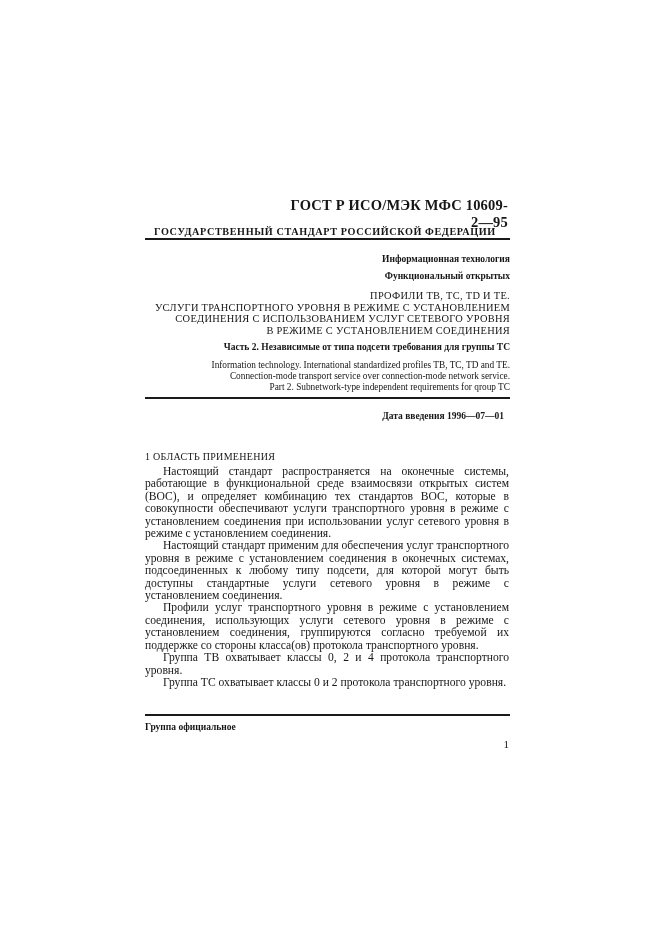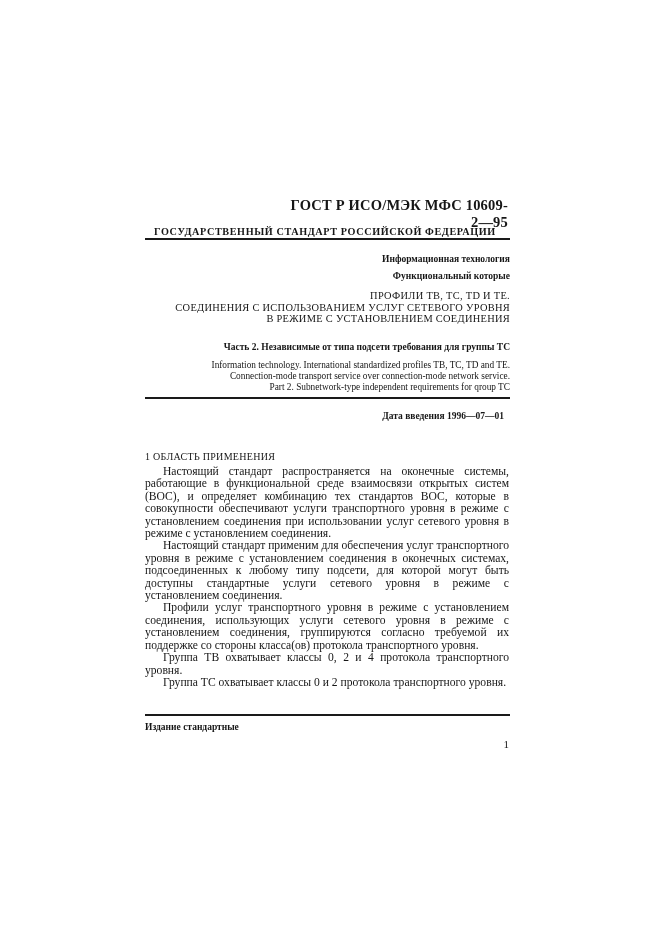--- a/index.html
+++ b/index.html
@@ -49,24 +49,25 @@
 </style>
 </head>
 <body>
 
 <div class="page">
   <div class="doc-number">ГОСТ Р ИСО/МЭК МФС 10609-2—95</div>
   <div class="authority">ГОСУДАРСТВЕННЫЙ СТАНДАРТ РОССИЙСКОЙ ФЕДЕРАЦИИ</div>
   <div class="rule rule-top"></div>
 
   <div class="center subj">Информационная технология</div>
-  <div class="center kind">Функциональный которые</div>
+  <div class="center kind">Функциональный открытых</div>
 
   <div class="center title">
     <div>ПРОФИЛИ ТВ, ТС, TD И ТЕ.</div>
+    <div>УСЛУГИ ТРАНСПОРТНОГО УРОВНЯ В РЕЖИМЕ С УСТАНОВЛЕНИЕМ</div>
     <div>СОЕДИНЕНИЯ С ИСПОЛЬЗОВАНИЕМ УСЛУГ СЕТЕВОГО УРОВНЯ</div>
     <div>В РЕЖИМЕ С УСТАНОВЛЕНИЕМ СОЕДИНЕНИЯ</div>
   </div>
 
   <div class="center part">Часть 2. Независимые от типа подсети требования для группы ТС</div>
 
   <div class="center en-title">
     <div>Information technology. International standardized profiles TB, TC, TD and TE.</div>
     <div>Connection-mode transport service over connection-mode network service.</div>
     <div>Part 2. Subnetwork-type independent requirements for qroup TC</div>
@@ -80,15 +81,15 @@
 
   <div class="body-text">
     <p>Настоящий стандарт распространяется на оконечные системы, работающие в функциональной среде взаимосвязи открытых систем (ВОС), и определяет комбинацию тех стандартов ВОС, которые в совокупности обеспечивают услуги транспортного уровня в режиме с установлением соединения при использовании услуг сетевого уровня в режиме с установлением соединения.</p>
     <p>Настоящий стандарт применим для обеспечения услуг транспортного уровня в режиме с установлением соединения в оконечных системах, подсоединенных к любому типу подсети, для которой могут быть доступны стандартные услуги сетевого уровня в режиме с установлением соединения.</p>
     <p>Профили услуг транспортного уровня в режиме с установлением соединения, использующих услуги сетевого уровня в режиме с установлением соединения, группируются согласно требуемой их поддержке со стороны класса(ов) протокола транспортного уровня.</p>
     <p>Группа ТВ охватывает классы 0, 2 и 4 протокола транспортного уровня.</p>
     <p>Группа ТС охватывает классы 0 и 2 протокола транспортного уровня.</p>
   </div>
 
   <div class="rule rule-bottom"></div>
-  <div class="footer-note">Издание стандартные</div>
+  <div class="footer-note">Группа официальное</div>
   <div class="page-num">1</div>
 </div>
 
 </body></html>

